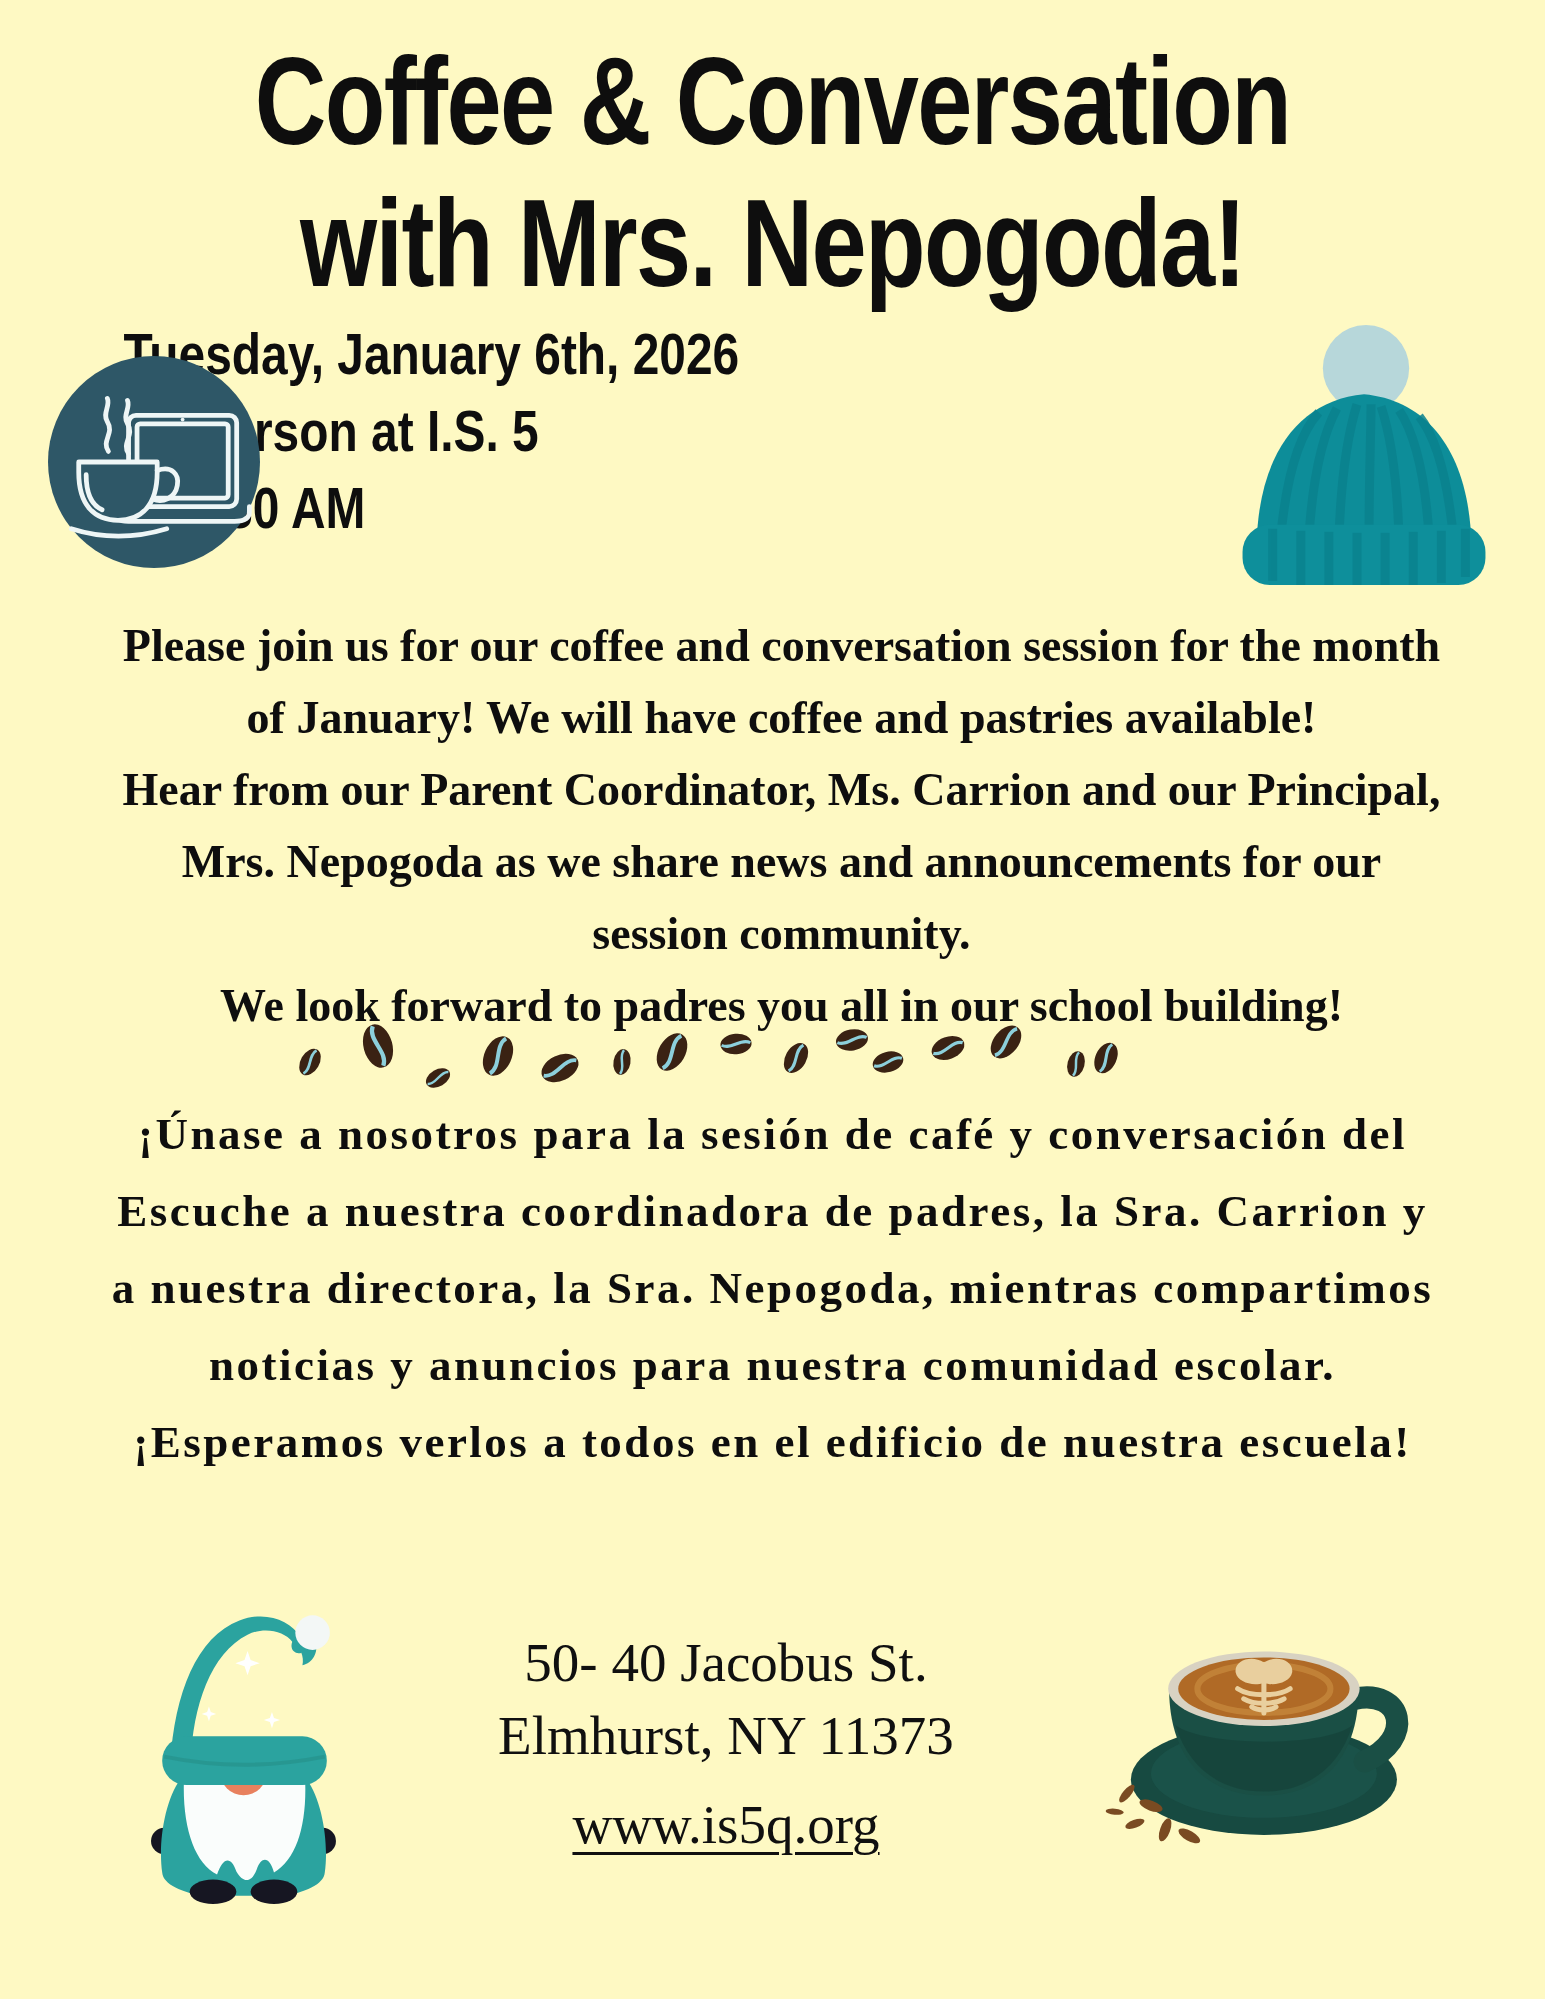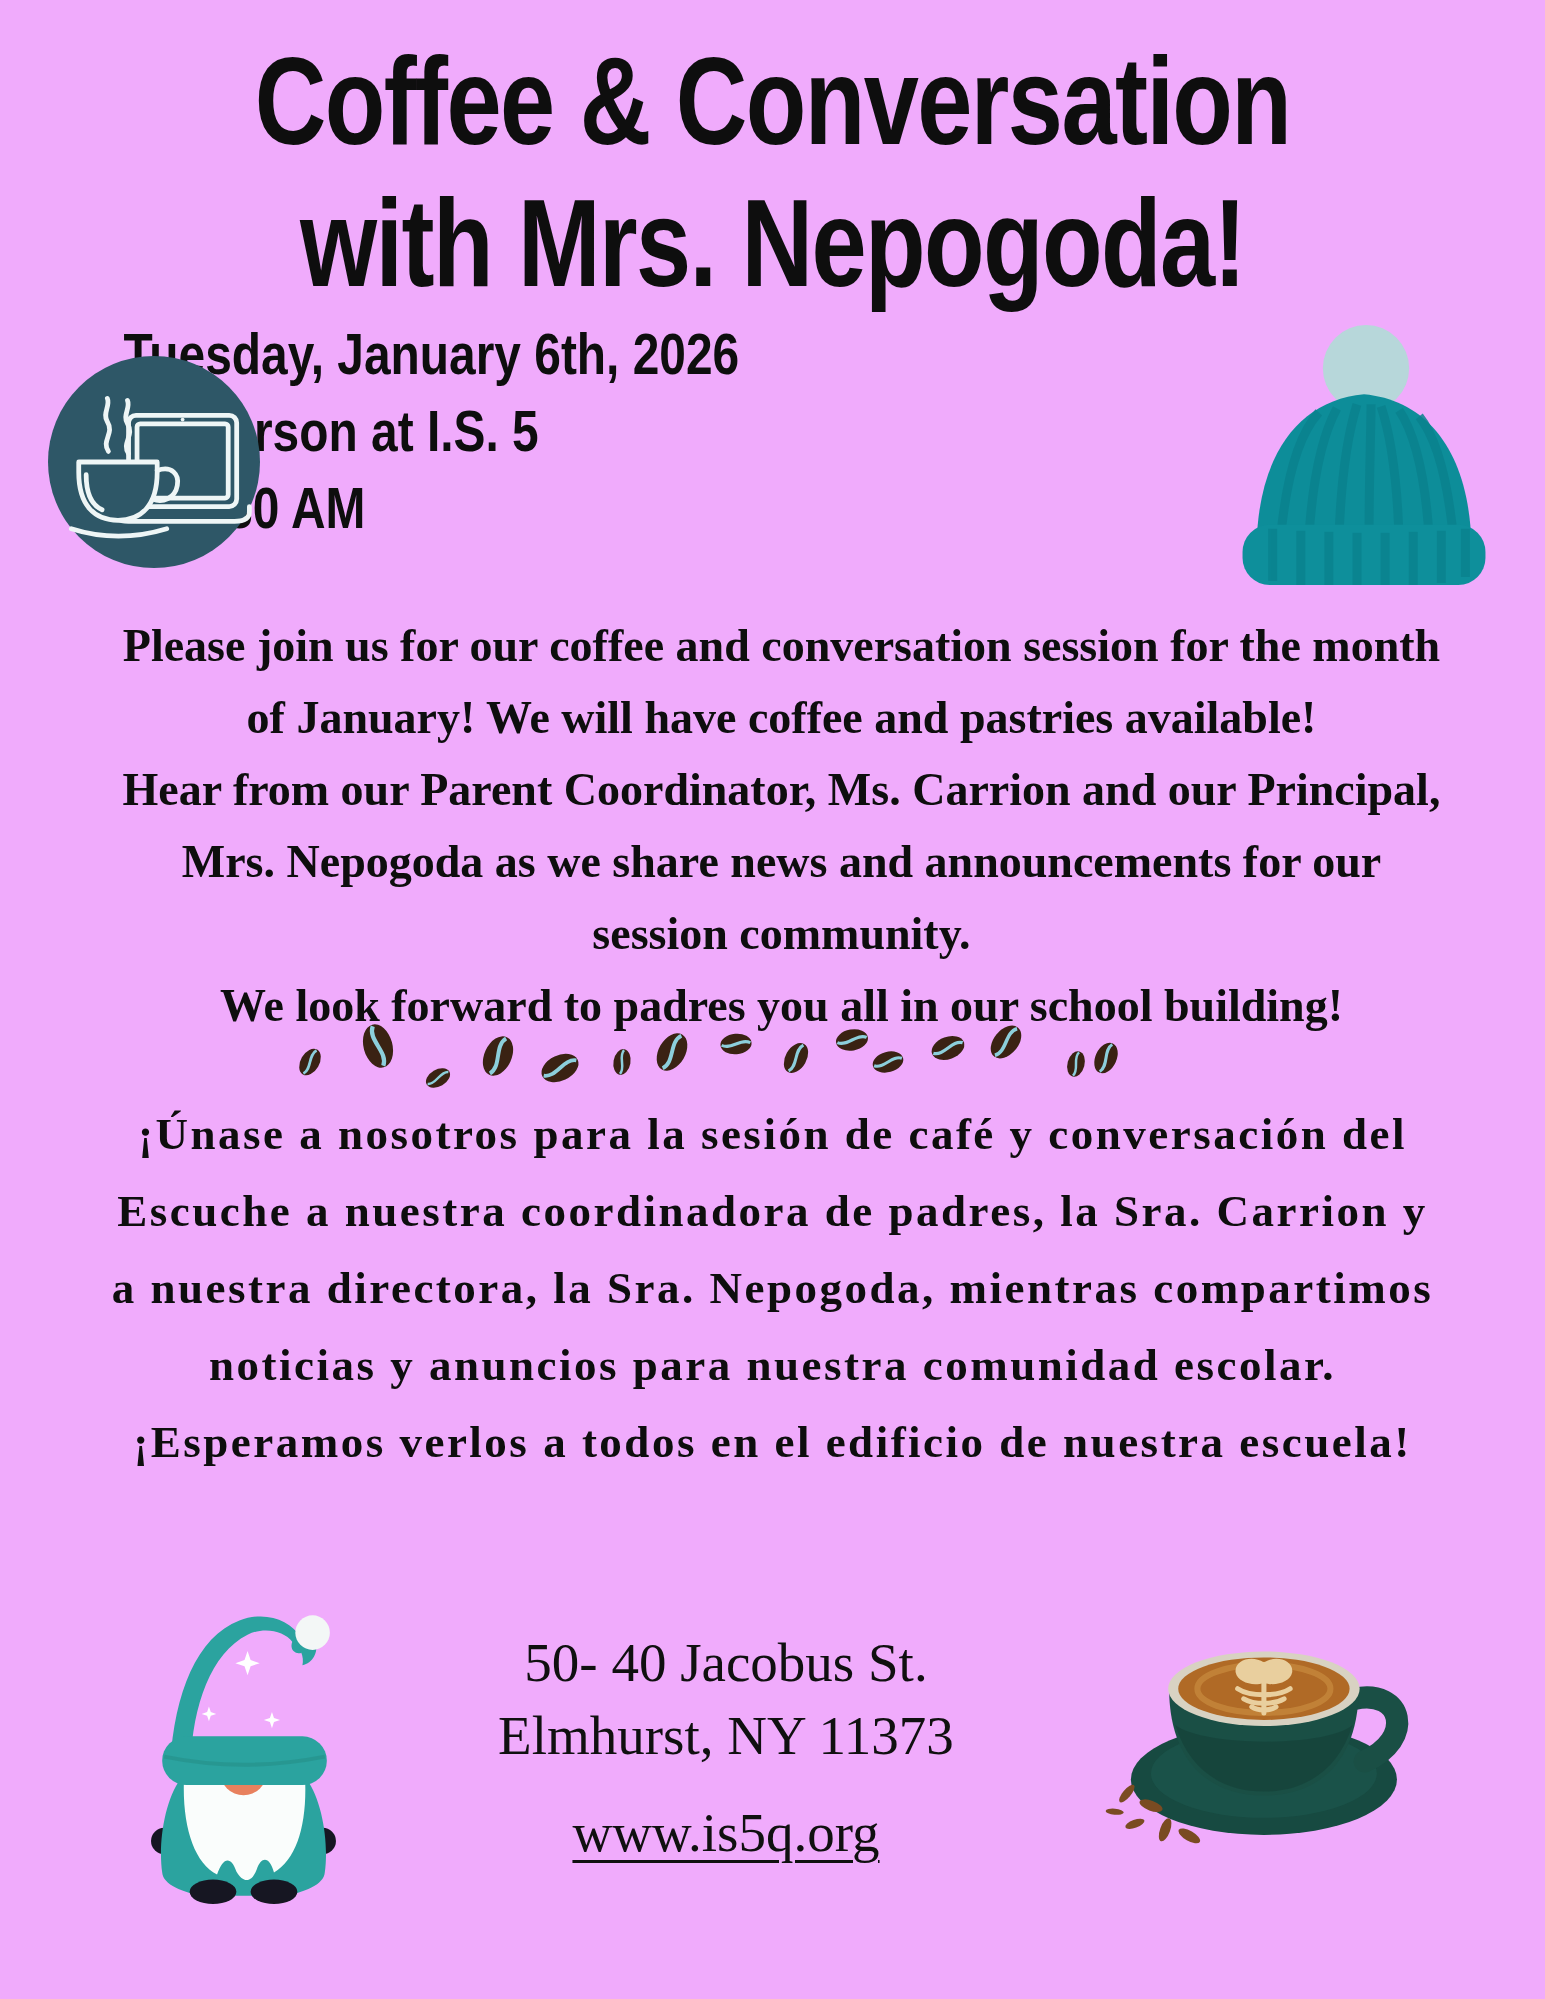--- a/index.html
+++ b/index.html
@@ -1,18 +1,18 @@
 <!DOCTYPE html>
 <html><head>
 <meta charset="utf-8">
 <style>
   html,body { margin:0; padding:0; }
   .flyer {
     position:relative; width:1545px; height:1999px;
-    background:#f0abfc; overflow:hidden;
+    background:#fef9c3; overflow:hidden;
     font-family:"Liberation Sans", sans-serif; color:#0e0e0e;
   }
   .title {
     position:absolute; top:30px; left:0; width:100%;
     text-align:center; font-weight:bold; font-size:124px; line-height:142px;
     letter-spacing:-2px;
   }
   .title [data-name="text-line"] { transform:scaleX(0.80); transform-origin:50% 50%; white-space:nowrap; }
   .subheader {
     position:absolute; top:316px; left:0; width:100%;
@@ -29,21 +29,21 @@
   .badge-icon   { position:absolute; left:48px;  top:356px; width:212px; height:212px; }
   .beanie-icon  { position:absolute; left:1238px; top:322px; width:252px; height:266px; }
   .beans-row    { position:absolute; left:0; top:1010px; width:1545px; height:92px; }
   .gnome-art    { position:absolute; left:150px; top:1594px; width:188px; height:310px; }
   .latte-art    { position:absolute; left:1104px; top:1596px; width:344px; height:252px; }
   .footer-address {
     position:absolute; top:1626px; left:0; width:1452px; text-align:center;
     font-family:"Liberation Serif", serif; font-size:55px; line-height:73px; color:#101010;
   }
   .website {
-    display:inline-block; margin-top:24px;
+    display:inline-block; margin-top:16px;
     text-decoration:underline; text-decoration-thickness:3px; text-underline-offset:9px;text-align:center;
   }
   svg { display:block; }
 </style>
 </head>
 <body>
 
 <div class="flyer" data-name="flyer">
 
   <div class="title" data-name="flyer-title">

